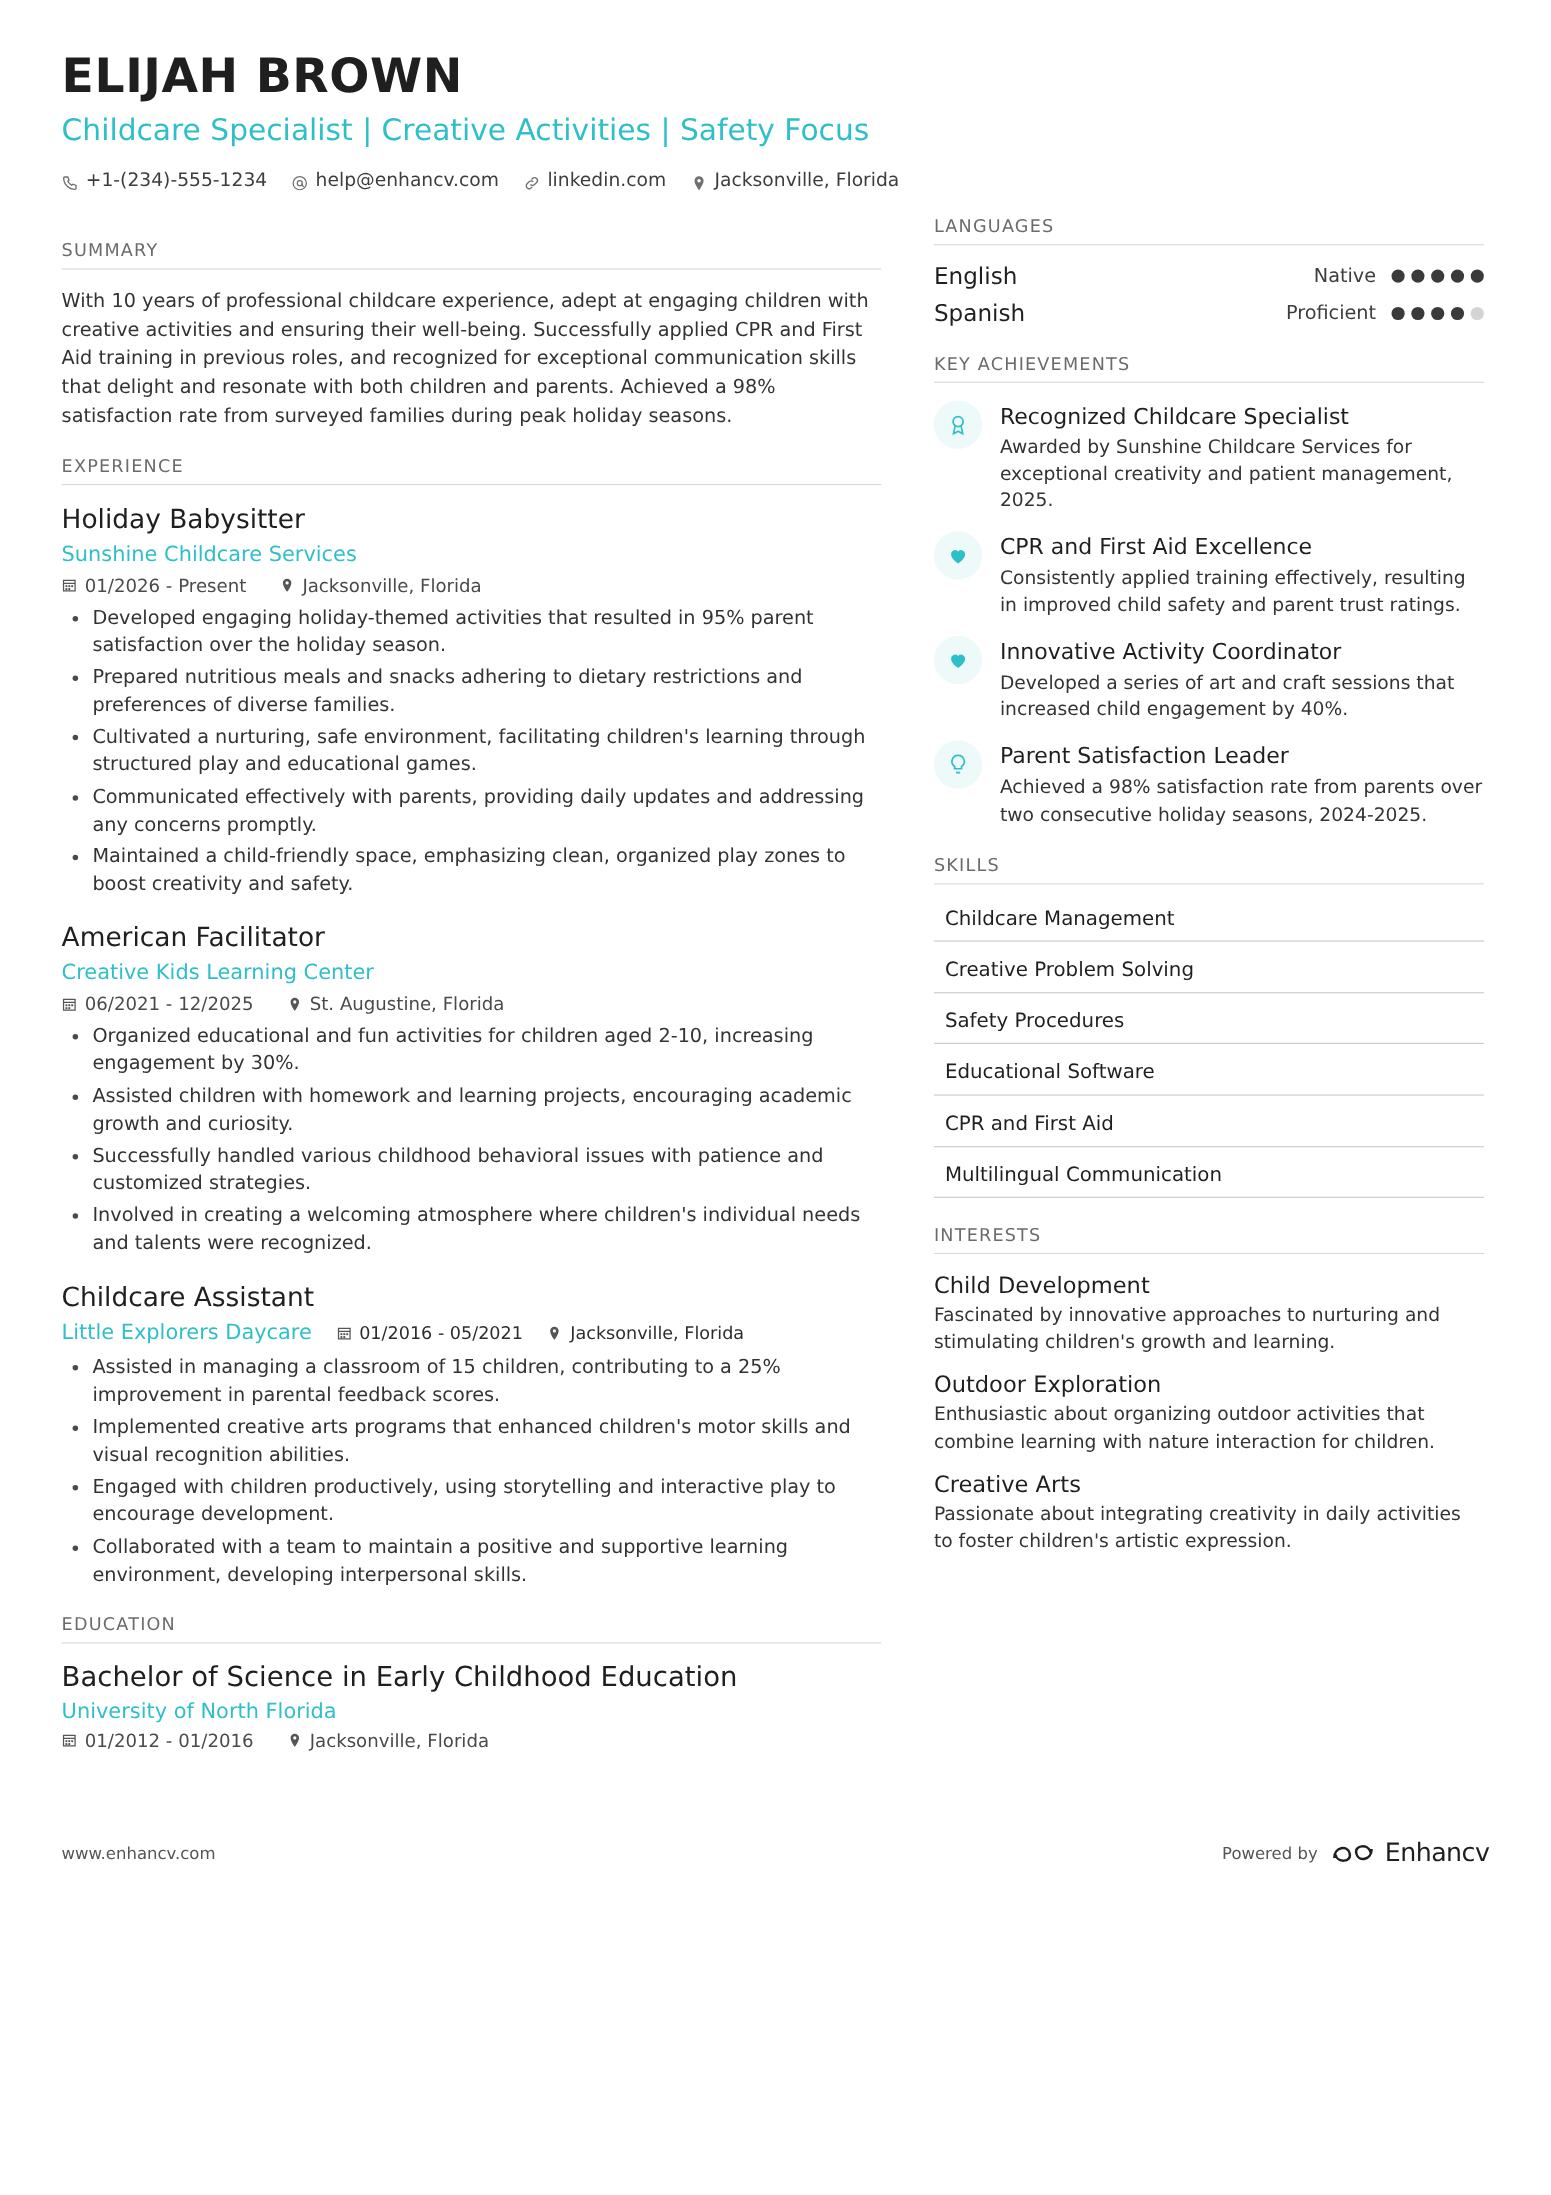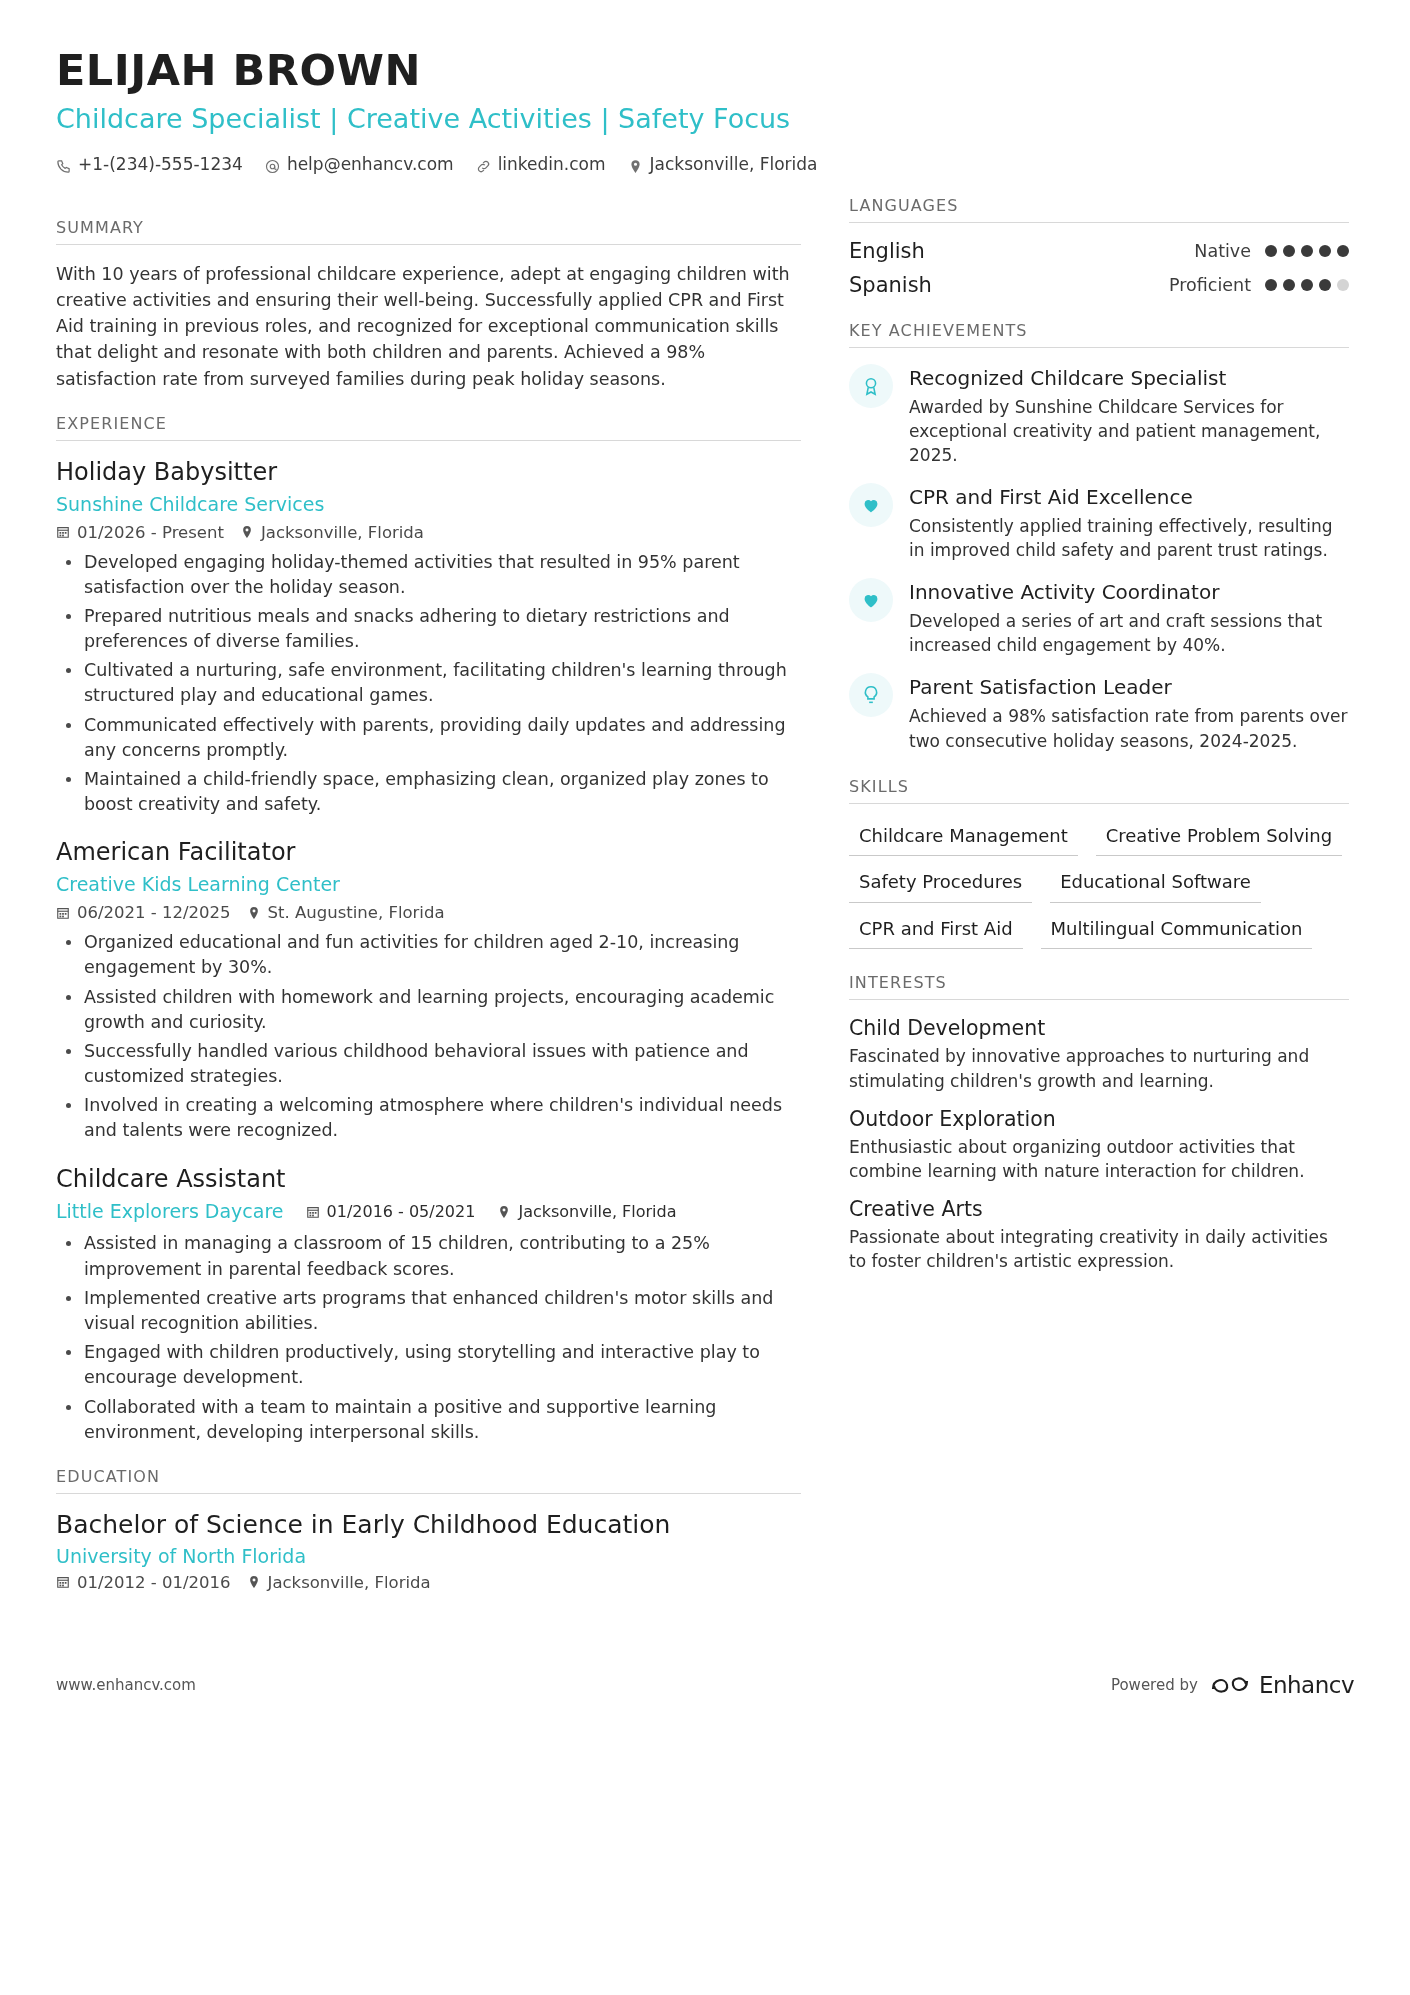--- a/index.html
+++ b/index.html
@@ -63,21 +63,21 @@
   p.summary {
     font-size:17.5px;
     line-height:1.5;
     margin:0;
     color:#333;
   }
   
   .job { margin-bottom:20px; }
   .job-title { font-size:24px; color:#1f1f1f; margin:0 0 6px 0; font-weight:400; line-height:1.25; }
   .job-company { font-size:19px; color:#2fbfc8; margin:0 0 6px 0; line-height:1.25; }
-  .meta-row { display:flex; flex-wrap:wrap; align-items:center; gap:4px 16px; font-size:16.5px; color:#4a4a4a; margin-bottom:8px; }
+  .meta-row { display:flex; flex-wrap:wrap; align-items:center; gap:4px 30px; font-size:16.5px; color:#4a4a4a; margin-bottom:8px; }
   .meta-item { display:flex; align-items:center; gap:7px; }
   .meta-item .mi { width:14px; height:14px; display:inline-block; color:#555; flex:0 0 auto; }
   .meta-item .mi svg { display:block; width:14px; height:14px; }
   .inline-company { display:flex; flex-wrap:wrap; align-items:center; gap:4px 22px; margin:0 0 8px 0; }
   .inline-company .job-company { margin:0; }
   ul.bullets { margin:0; padding-left:26px; list-style:none; }
   ul.bullets li {
     font-size:17.5px;
     line-height:1.44;
     margin-bottom:4px;
@@ -117,21 +117,21 @@
     border-radius:50%;
     background:#eef9fa;
     display:flex; align-items:center; justify-content:center;
     color:#2fbfc8;
   }
   .ach-ico svg { width:22px; height:22px; display:block; }
   .ach-body { flex:1; }
   .ach-title { font-size:20px; color:#1f1f1f; margin:2px 0 5px 0; line-height:1.2; }
   .ach-desc { font-size:17px; line-height:1.42; color:#333; }
   
-  .skills { display:flex; flex-wrap:wrap; gap:10px 18px; margin-top:6px; }
+  .skills { display:flex; flex-wrap:wrap; gap:10px 18px; margin-top:6px;flex-direction:column; }
   .skill {
     font-size:18px;
     color:#1f1f1f;
     padding:5px 10px 9px 10px;
     border-bottom:1px solid #c9c9c9;
     line-height:1.2;
   }
   
   .interest { margin-bottom:14px; }
   .interest-title { font-size:20.5px; color:#1f1f1f; margin:0 0 4px 0; }

